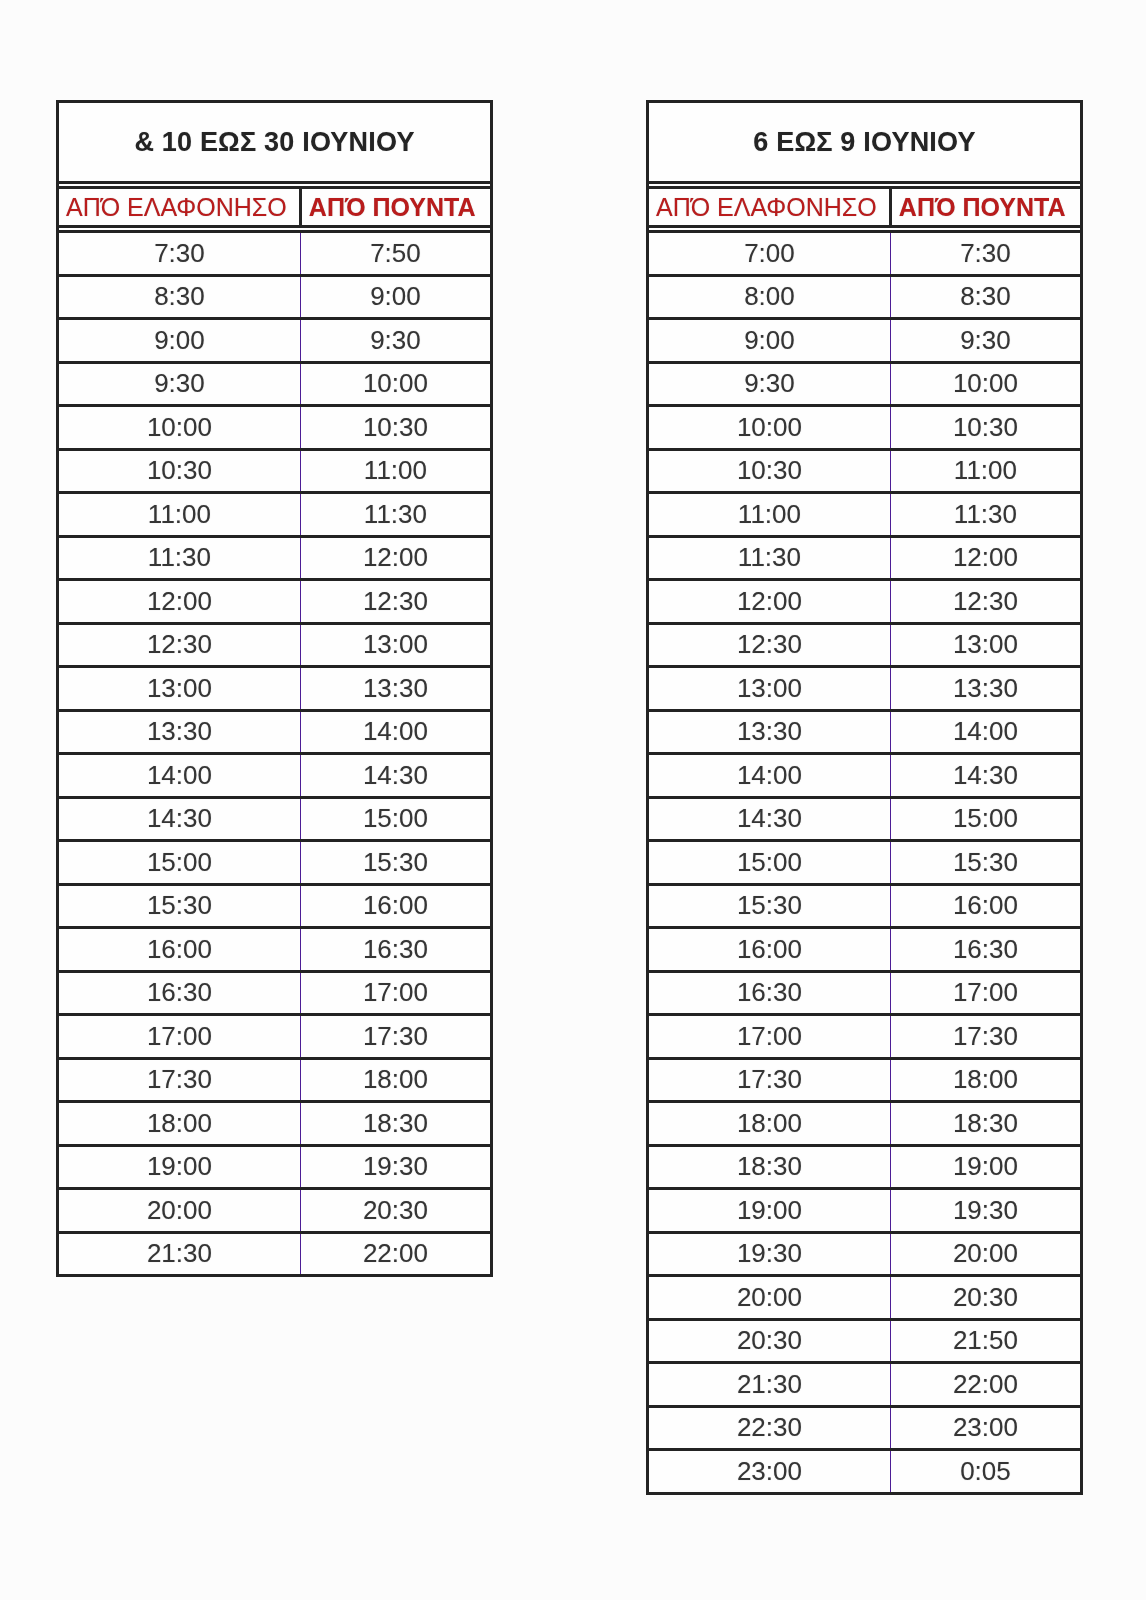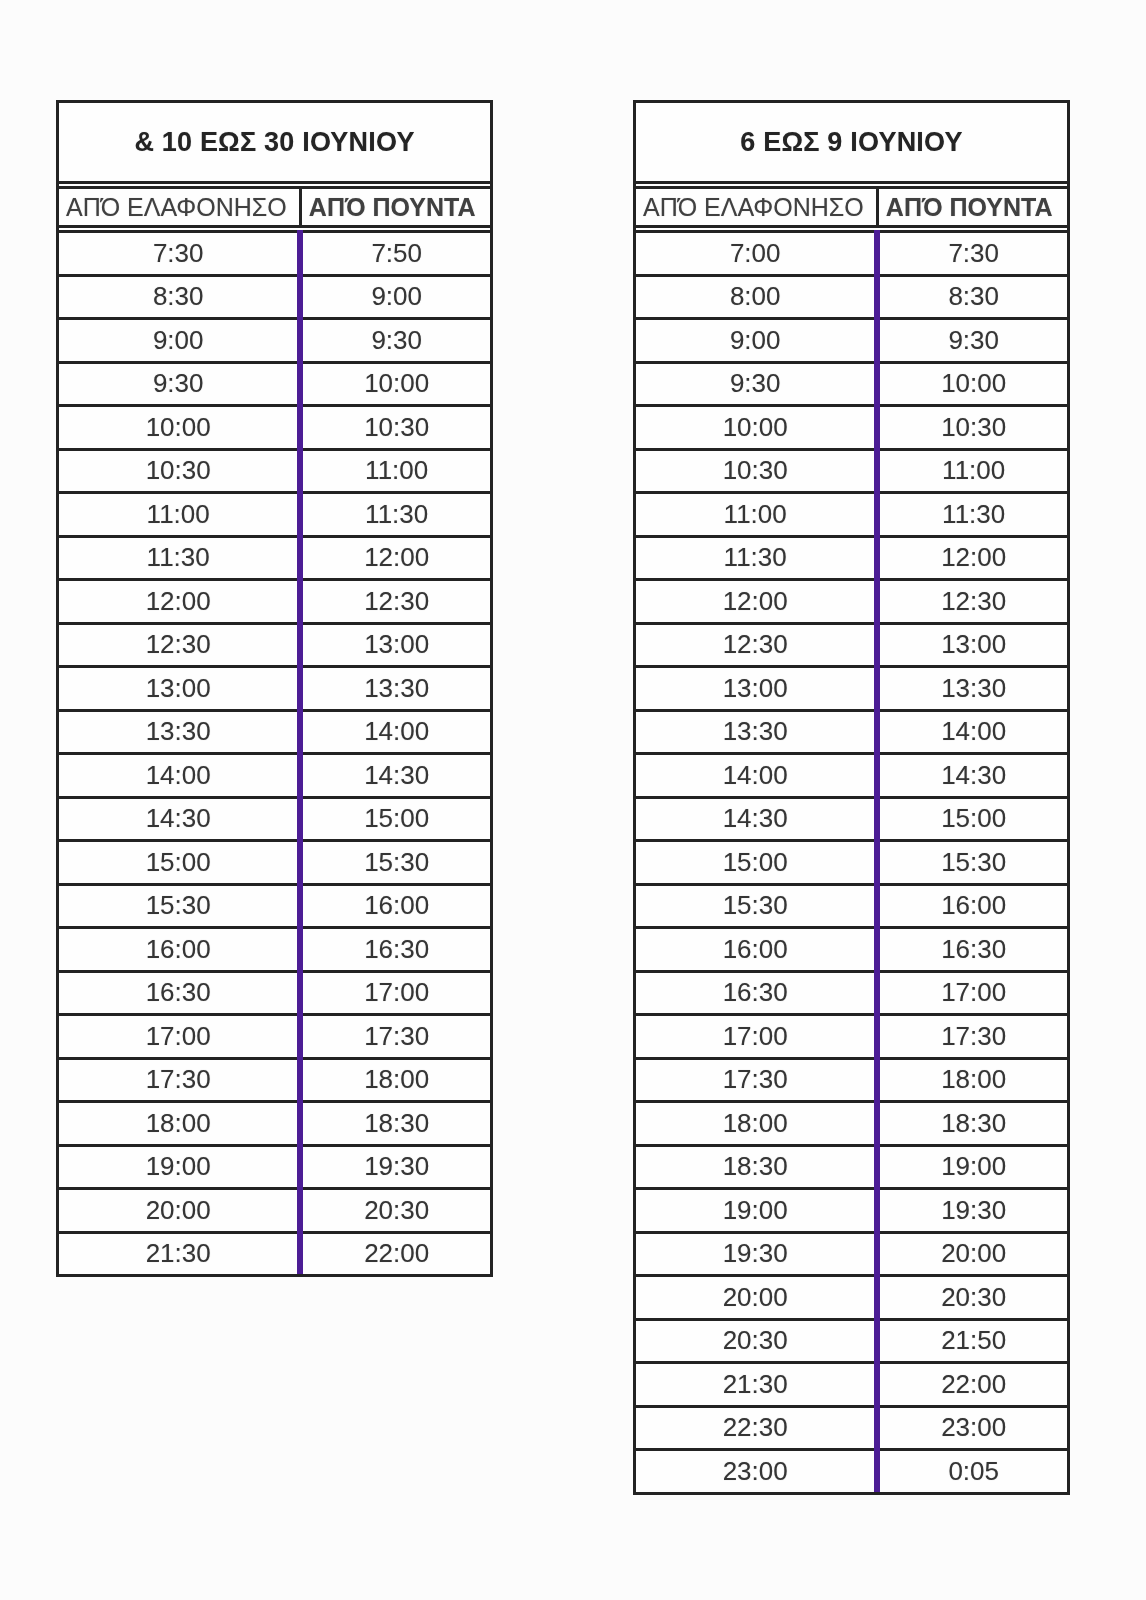--- a/index.html
+++ b/index.html
@@ -14,21 +14,21 @@
   }
   .page { position: absolute; inset: 0; }
   .timetable {
     position: absolute;
     top: 100px;
     box-sizing: border-box;
     border: 3px solid #232323;
     background: #fefefe;
   }
   .t0 { left: 56px;  width: 437px; }
-  .t1 { left: 633px; width: 437px; }
+  .t1 { left: 646px; width: 437px; }
 
   .title {
     height: 78px;
     display: flex;
     flex-direction: column;
     justify-content: center;
     align-items: center;
     border-bottom: 3px solid #232323;
   }
   .title-line {
@@ -49,41 +49,41 @@
   }
   col.c1 { width: 56%; }
   col.c2 { width: 44%; }
 
   .head th {
     border-top: 3px solid #232323;
     border-bottom: 3px solid #232323;
     height: 36px;
     font-size: 25px;
     font-weight: 400;
-    color: #404040;
+    color: #b91c1c;
     text-align: left;
     padding: 0 0 0 7px;
     white-space: nowrap;
     overflow: hidden;
     text-shadow: 0 0 1px rgba(40,40,40,0.3);
   }
   .head th + th { border-left: 3px solid #232323; font-weight: bold; }
 
   .grid { border-top: 3px solid #232323; }
   .grid td {
     height: 40.5px;
     font-size: 26px;
     font-weight: 400;
     color: #353535;
     text-align: center;
     vertical-align: middle;
     padding: 0;
     text-shadow: 0 0 1px rgba(40,40,40,0.3);
   }
-  .grid td + td { border-left: 6px solid #4c1d95; margin-top: 16px; }
+  .grid td + td { border-left: 1px solid #4c1d95; margin-top: 16px; }
   .grid tr + tr td { border-top: 3px solid #232323; }
 </style>
 </head>
 <body>
 
 <main class="page">
 
   <section class="timetable t0">
     <header class="title">
       <div class="title-line">&amp; 10 ΕΩΣ 30 ΙΟΥΝΙΟΥ</div>

